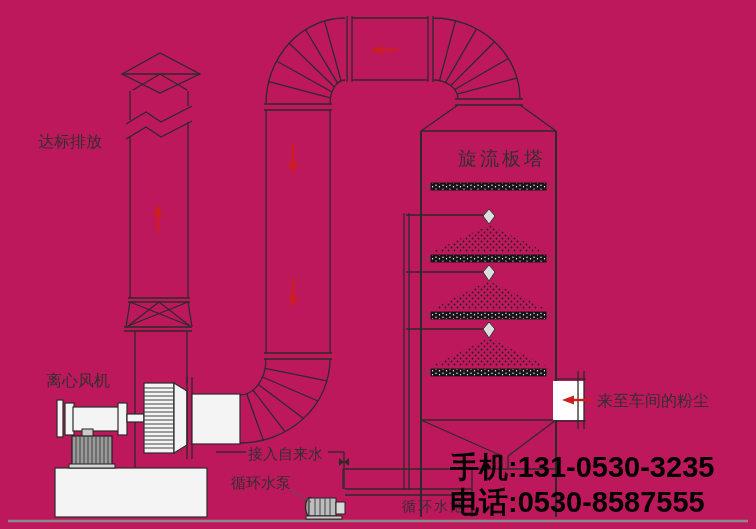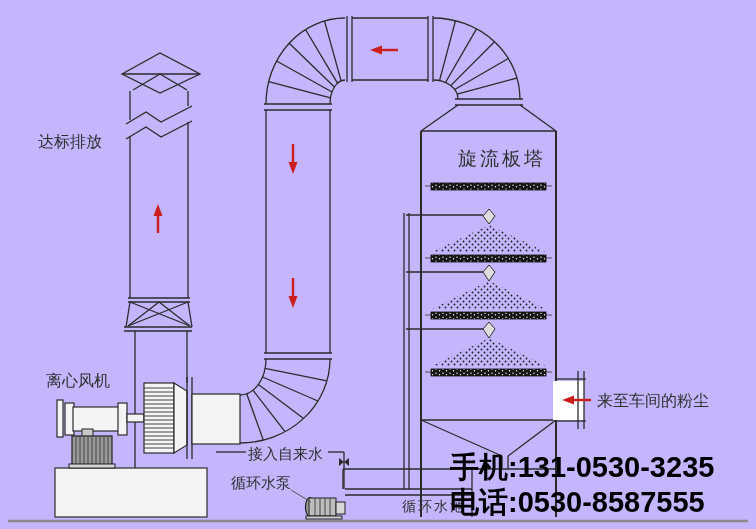--- a/index.html
+++ b/index.html
@@ -1,16 +1,16 @@
 <!DOCTYPE html>
 <html><head>
 <meta charset="utf-8">
 <style>
   html,body{margin:0;padding:0;background:#ffffff;}
-  .stage{position:relative;width:756px;height:529px;background:#c4b5fd;overflow:hidden;}
+  .stage{position:relative;width:756px;height:529px;background:#be185d;overflow:hidden;}
   svg{display:block;}
   .ln{stroke:#2b2b2b;stroke-width:1.3;fill:none;}
   .lnw{stroke:#2b2b2b;stroke-width:2;fill:none;}
   .lnthin{stroke:#555;stroke-width:1;fill:none;}
   .lbl{font-family:"Liberation Sans",sans-serif;font-size:16px;fill:#303030;}
   .lbl-big{font-size:19px;letter-spacing:3px;}
   .lbl-small{font-size:15px;}
   .lbl-pool{font-size:14px;letter-spacing:2px;}
   .contact{font-family:"Liberation Sans",sans-serif;font-size:29px;font-weight:bold;letter-spacing:0px;}
   .arrow-line{stroke:currentColor;stroke-width:2.4;}

